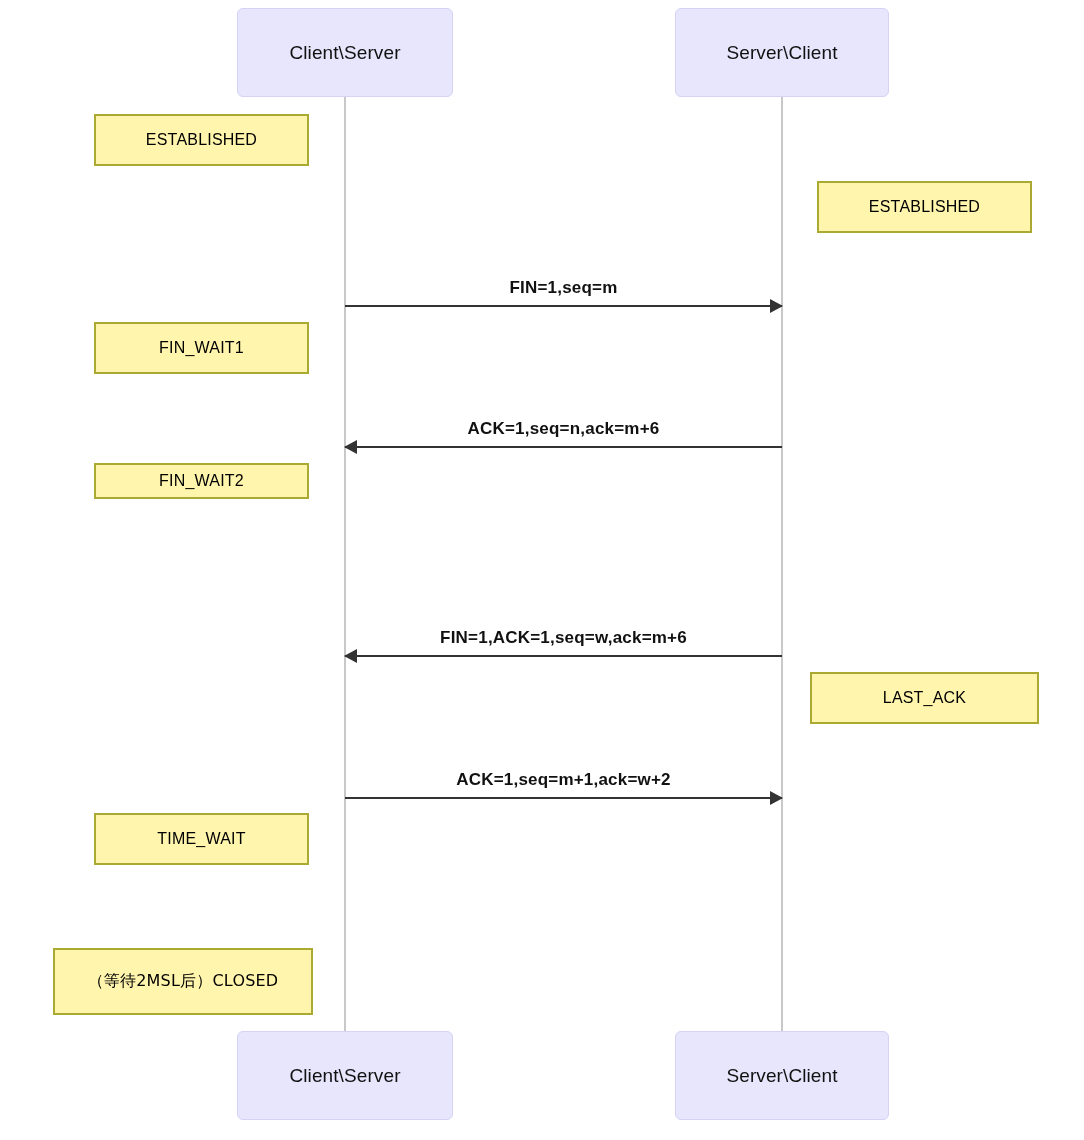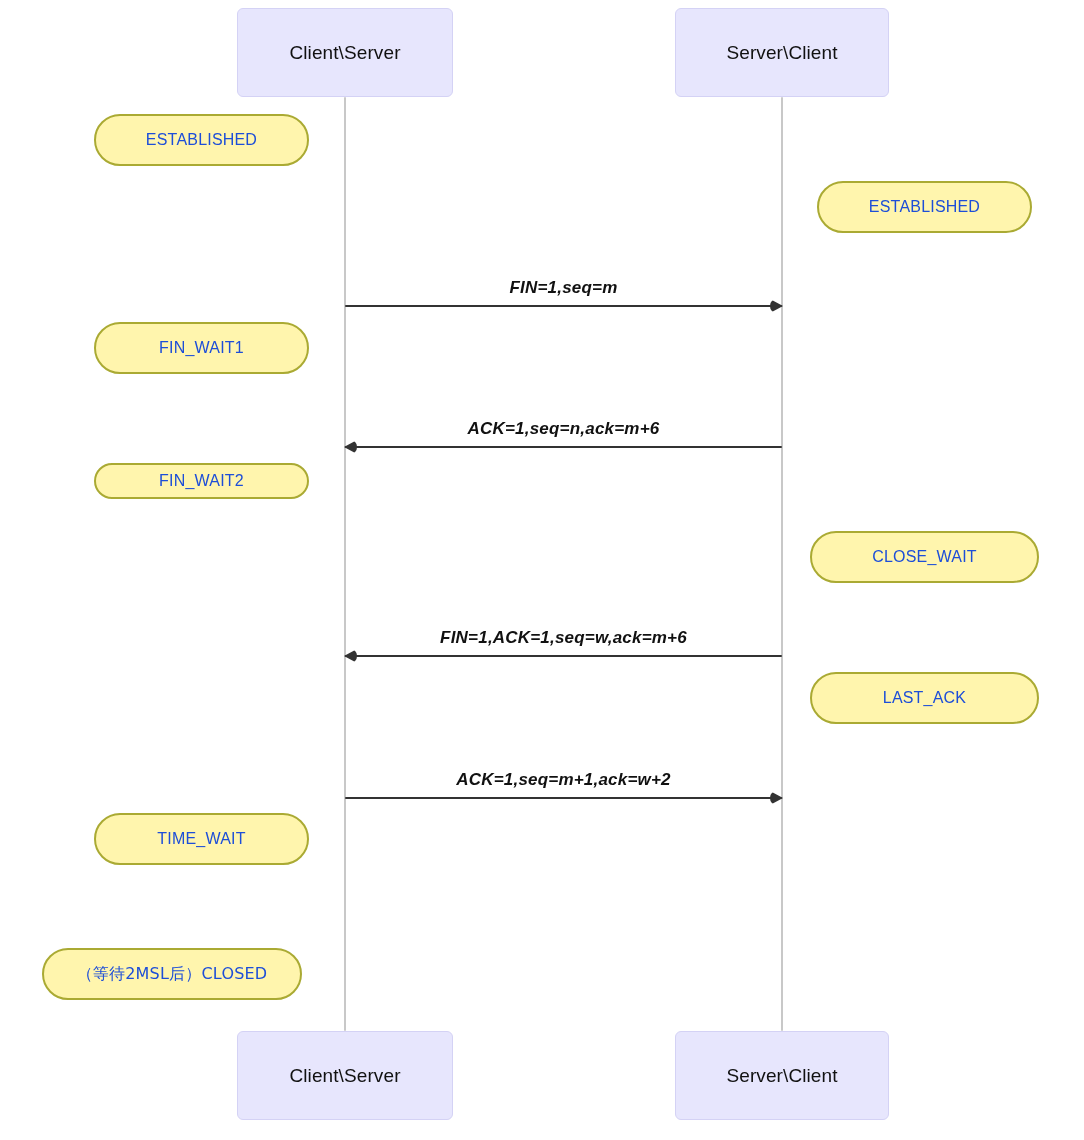--- a/index.html
+++ b/index.html
@@ -1,16 +1,16 @@
 <!DOCTYPE html>
 <html><head>
 <meta charset="utf-8">
 <title>TCP Four-Way Handshake Sequence Diagram</title>
 <style>
-  * { box-sizing: border-box; border-radius: 26px; }
+  * { box-sizing: border-box; }
   html, body {
     margin: 0;
     padding: 0;
     background: #ffffff;
   }
   body {
     font-family: "Liberation Sans", "DejaVu Sans", sans-serif;
   }
 
   #diagram {
@@ -45,21 +45,21 @@
   }
 
   
   .note {
     position: absolute;
     background: #fff5ad;
     border: 2px solid #aaaa33;
     display: flex;
     align-items: center;
     justify-content: center;
-    color: #1d4ed8;
+    color: #000000;
     font-size: 16px;
     font-weight: 400;
     letter-spacing: 0.2px;
     z-index: 4;
   }
   .note.cjk {
     font-family: "DejaVu Sans", "Liberation Sans", sans-serif;
     font-size: 16px;
   }
 
@@ -96,21 +96,20 @@
     position: absolute;
     left: 0;
     width: 100%;
     bottom: 9px;
     text-align: center;
     color: #111111;
     font-size: 17px;
     font-weight: bold;
     white-space: nowrap;
     letter-spacing: 0.2px;
-    font-style: italic;
   }
 </style>
 </head>
 <body>
 
 <div id="diagram">
 
   <div class="lifeline" style="left:344px; top:97px; height:934px;"></div>
   <div class="lifeline" style="left:781px; top:97px; height:934px;"></div>
 
@@ -118,28 +117,27 @@
   <div class="participant" style="left:675px; top:8px; width:214px; height:89px;">Server\Client</div>
 
   <div class="note" style="left:94px; top:114px; width:215px; height:52px;">ESTABLISHED</div>
 
   <div class="note" style="left:817px; top:181px; width:215px; height:52px;">ESTABLISHED</div>
 
   <div class="note" style="left:94px; top:322px; width:215px; height:52px;">FIN_WAIT1</div>
 
   <div class="note" style="left:94px; top:463px; width:215px; height:36px;">FIN_WAIT2</div>
 
-  <div class="note" style="left:810px; top:531px; width:229px; height:52px;">CLOSE_WAIT</div>
 
   <div class="note" style="left:94px; top:813px; width:215px; height:52px;">TIME_WAIT</div>
 
   <div class="note" style="left:810px; top:672px; width:229px; height:52px;">LAST_ACK</div>
 
 
-  <div class="note cjk" style="left:42px; top:948px; width:260px; height:52px;">（等待2MSL后）CLOSED</div>
+  <div class="note cjk" style="left:53px; top:948px; width:260px; height:67px;">（等待2MSL后）CLOSED</div>
 
   <div class="message to-right" style="left:345px; top:305px; width:437px; height:2px;">
     <div class="line"></div>
     <div class="head"></div>
     <div class="label">FIN=1,seq=m</div>
   </div>
 
   <div class="message to-left" style="left:345px; top:446px; width:437px; height:2px;">
     <div class="line"></div>
     <div class="head"></div>

